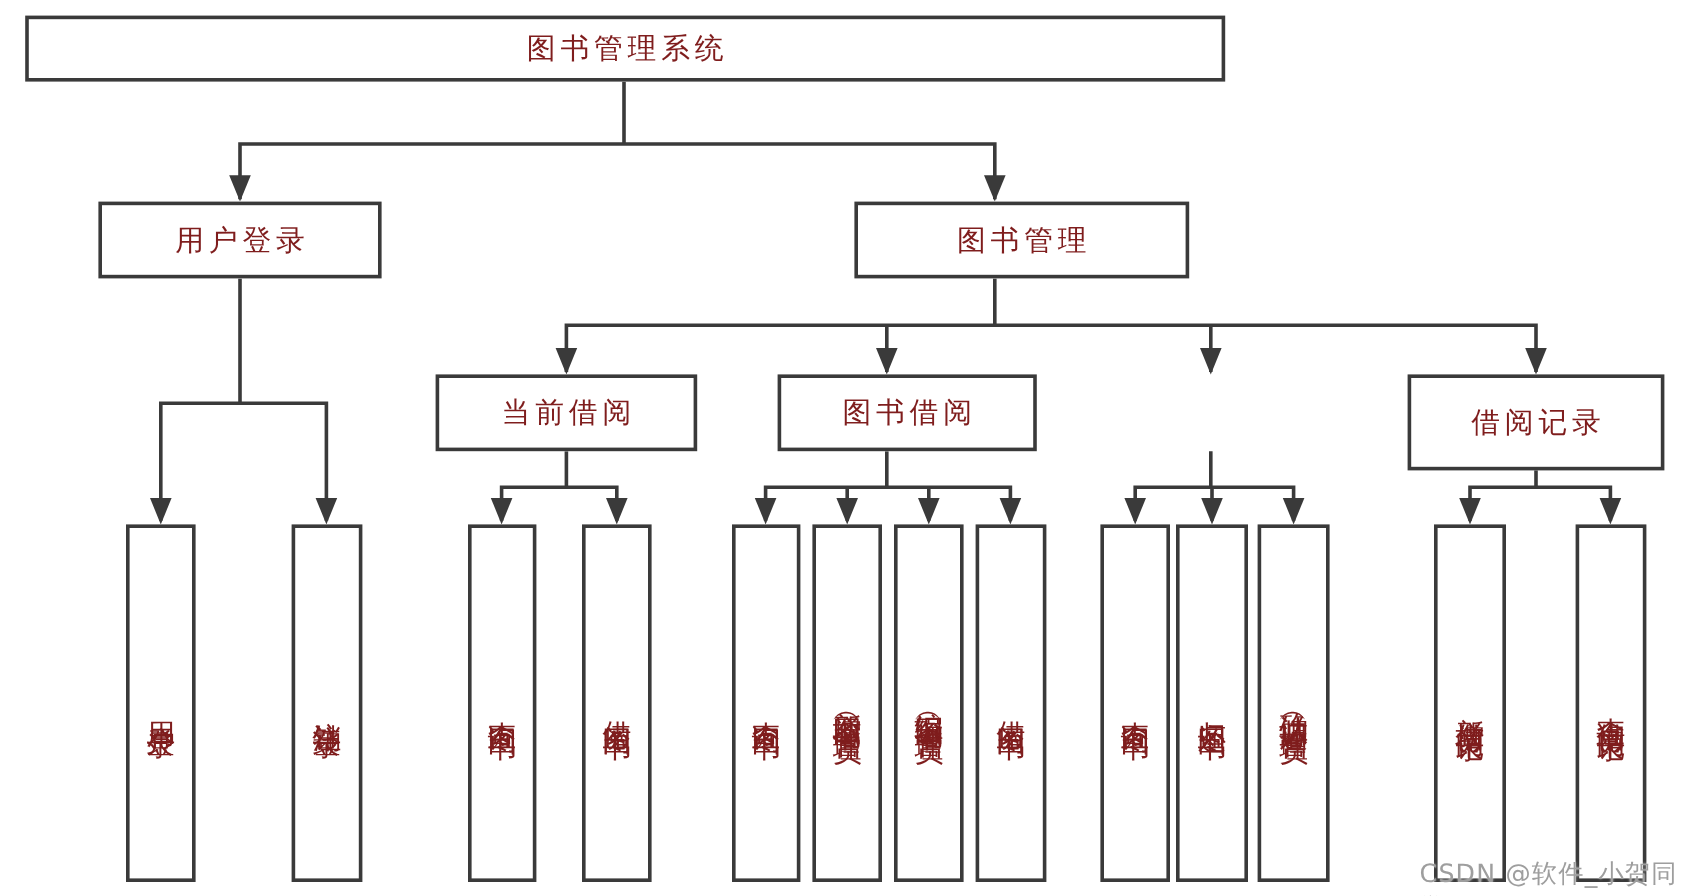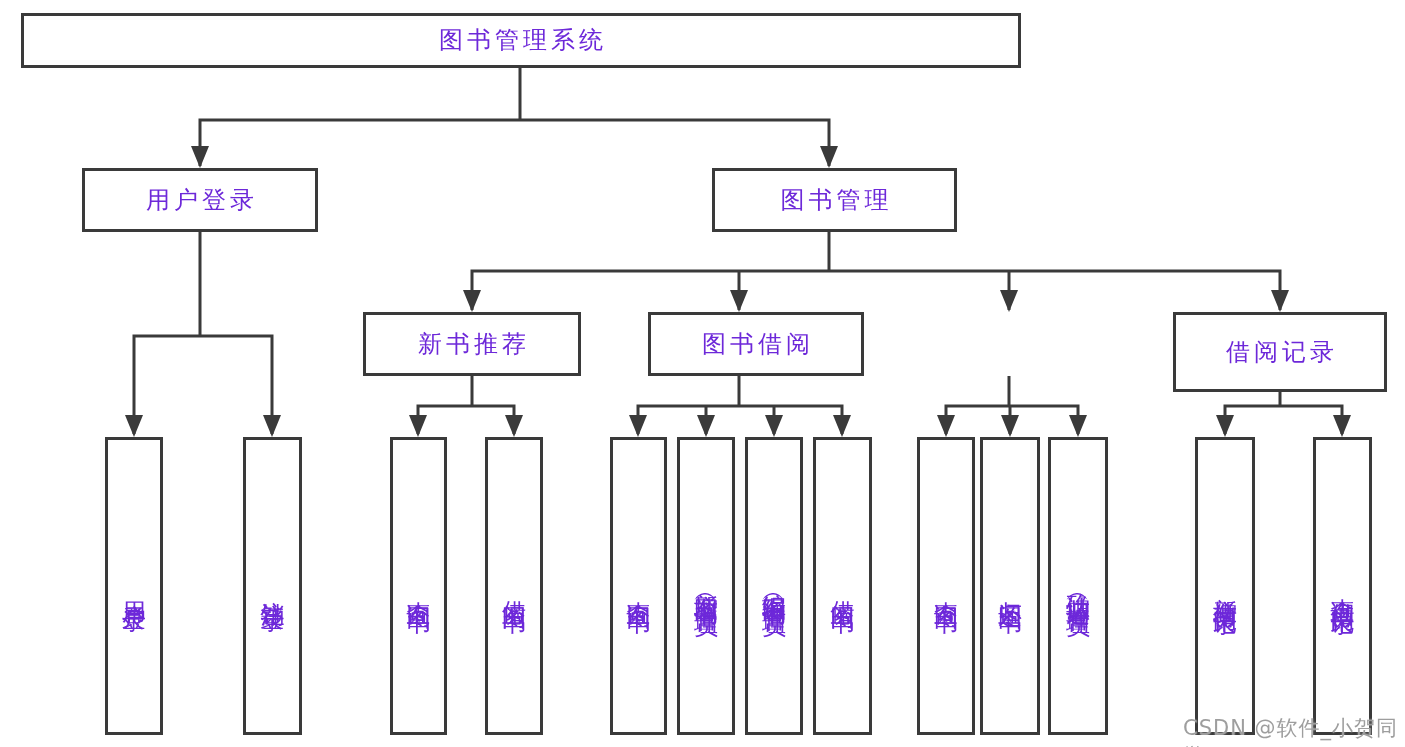--- a/index.html
+++ b/index.html
@@ -10,21 +10,21 @@
     font-family:"DejaVu Sans","Liberation Sans",sans-serif;
     overflow:hidden;
   }
   #wires{position:absolute;left:0;top:0;width:1405px;height:747px;}
   .box{
     position:absolute;
     box-sizing:border-box;
     background:#ffffff;
     border:3px solid #3a3a3a;
     display:flex;align-items:center;justify-content:center;
-    color:#6d28d9;
+    color:#7f1d1d;
     font-size:24px;
     line-height:1.2;
     white-space:nowrap;
   }
   .h{letter-spacing:4px;padding-left:4px;}
   .v{
     writing-mode:vertical-rl;
     letter-spacing:3px;
     line-height:1;
     padding-top:3px;
@@ -74,23 +74,23 @@
       <polygon points="1001,415 1019,415 1010,437"></polygon>
       <polygon points="1069,415 1087,415 1078,437"></polygon>
       <polygon points="1216,415 1234,415 1225,437"></polygon>
       <polygon points="1333,415 1351,415 1342,437"></polygon>
     </g>
   </svg>
 
   <div class="box h" style="left:21px;top:13px;width:1000px;height:55px;">图书管理系统</div>
 
   <div class="box h" style="left:82px;top:168px;width:236px;height:64px;">用户登录</div>
-  <div class="box h" style="left:712px;top:168px;width:245px;height:64px;">图书管理</div>
+  <div class="box h" style="left:712px;top:168px;width:279px;height:64px;">图书管理</div>
 
-  <div class="box h" style="left:363px;top:312px;width:218px;height:64px;">新书推荐</div>
+  <div class="box h" style="left:363px;top:312px;width:218px;height:64px;">当前借阅</div>
   <div class="box h" style="left:632px;top:312px;width:216px;height:64px;margin-left:16px;">图书借阅</div>
   <div class="box h" style="left:1173px;top:312px;width:214px;height:80px;">借阅记录</div>
 
   <div class="box v" style="left:105px;top:437px;width:58px;height:298px;">用户登录</div>
   <div class="box v" style="left:243px;top:437px;width:59px;height:298px;">注销登录</div>
 
   <div class="box v" style="left:390px;top:437px;width:57px;height:298px;">查询图书</div>
   <div class="box v" style="left:485px;top:437px;width:58px;height:298px;">借阅图书</div>
 
   <div class="box v" style="left:610px;top:437px;width:57px;height:298px;">查询图书</div>

